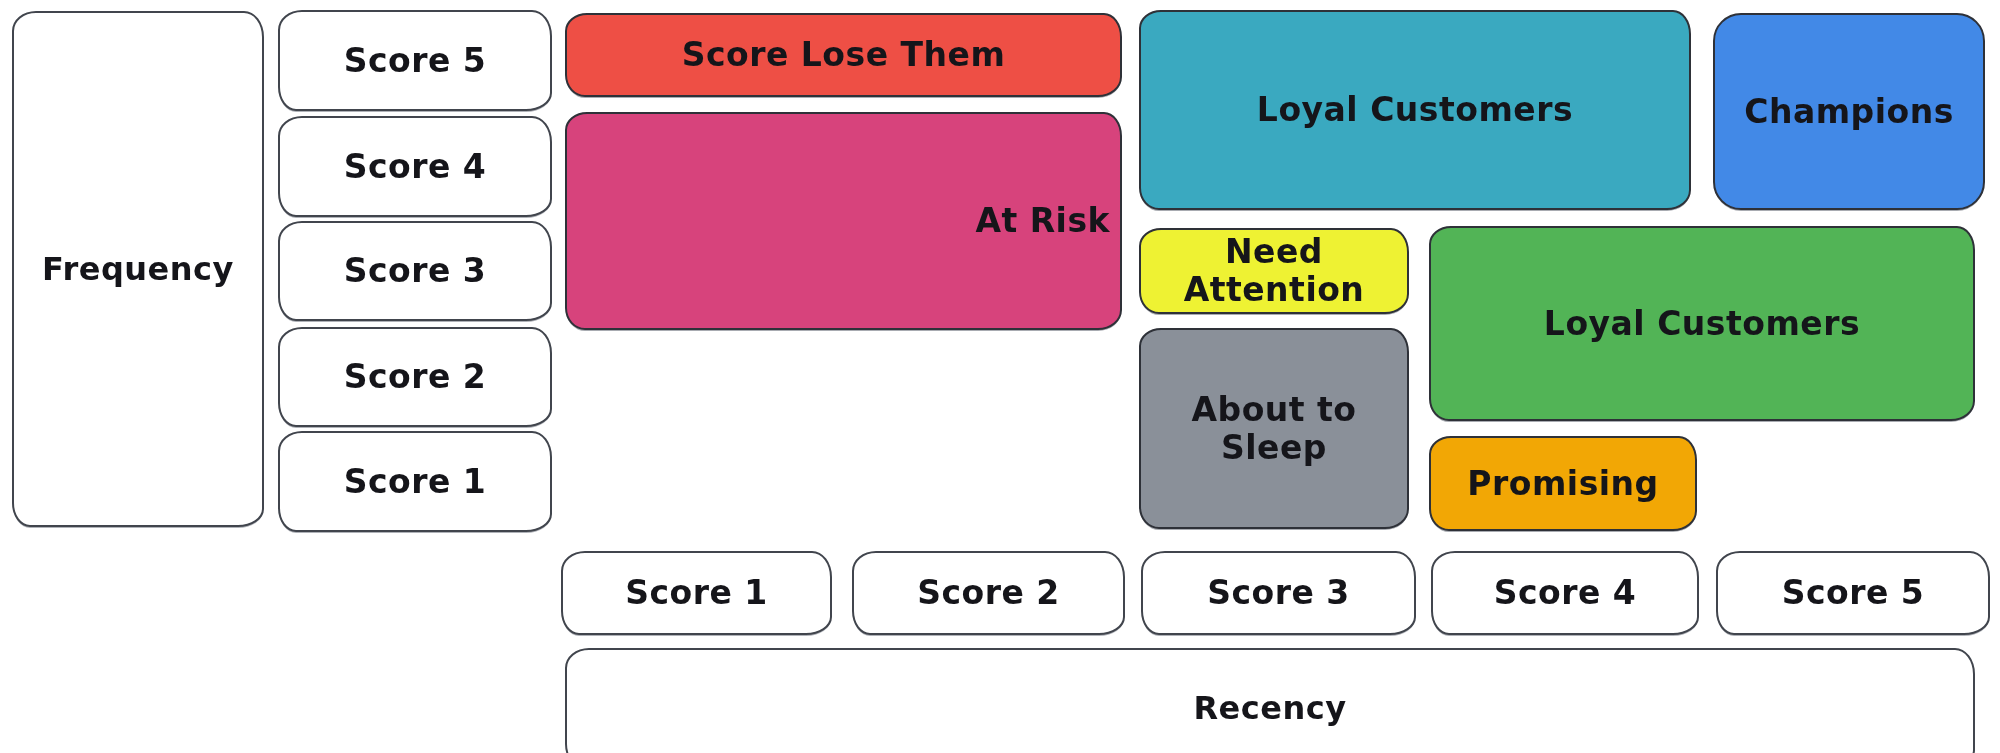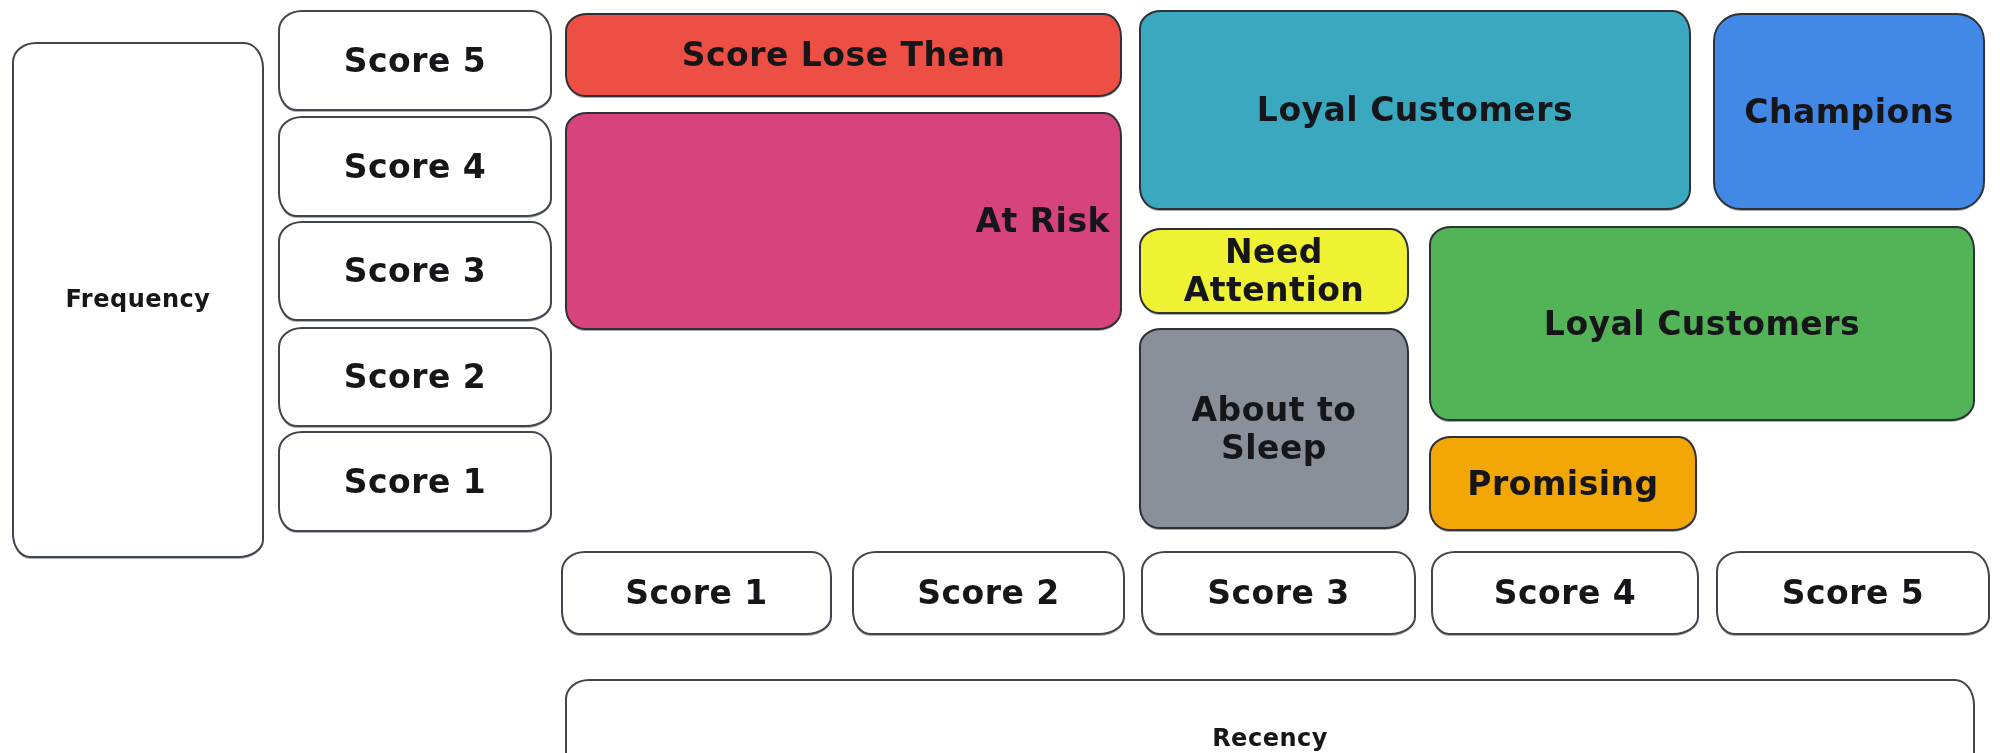--- a/index.html
+++ b/index.html
@@ -35,21 +35,21 @@
     background: #ffffff;
     border: 2.5px solid #41454d;
     border-radius: 24px 20px 26px 18px / 20px 26px 18px 24px;
     box-shadow: 0 2px 0 -1px rgba(110,115,125,0.55);
   }
   .segment {
     border: 2px solid #2e3138;
     border-radius: 22px 18px 24px 20px / 18px 24px 20px 22px;
     box-shadow: 0 2px 0 -1px rgba(110,115,125,0.6);
   }
-  .axis-label { font-size: 24px; margin-top: 31px; }
+  .axis-label { font-size: 32px; }
 </style>
 </head>
 <body>
 
 <div class="canvas">
 
   <div class="box white-box axis-label" style="left:12px; top:11px; width:252px; height:516px;">
     <span>Frequency</span>
   </div>
 

